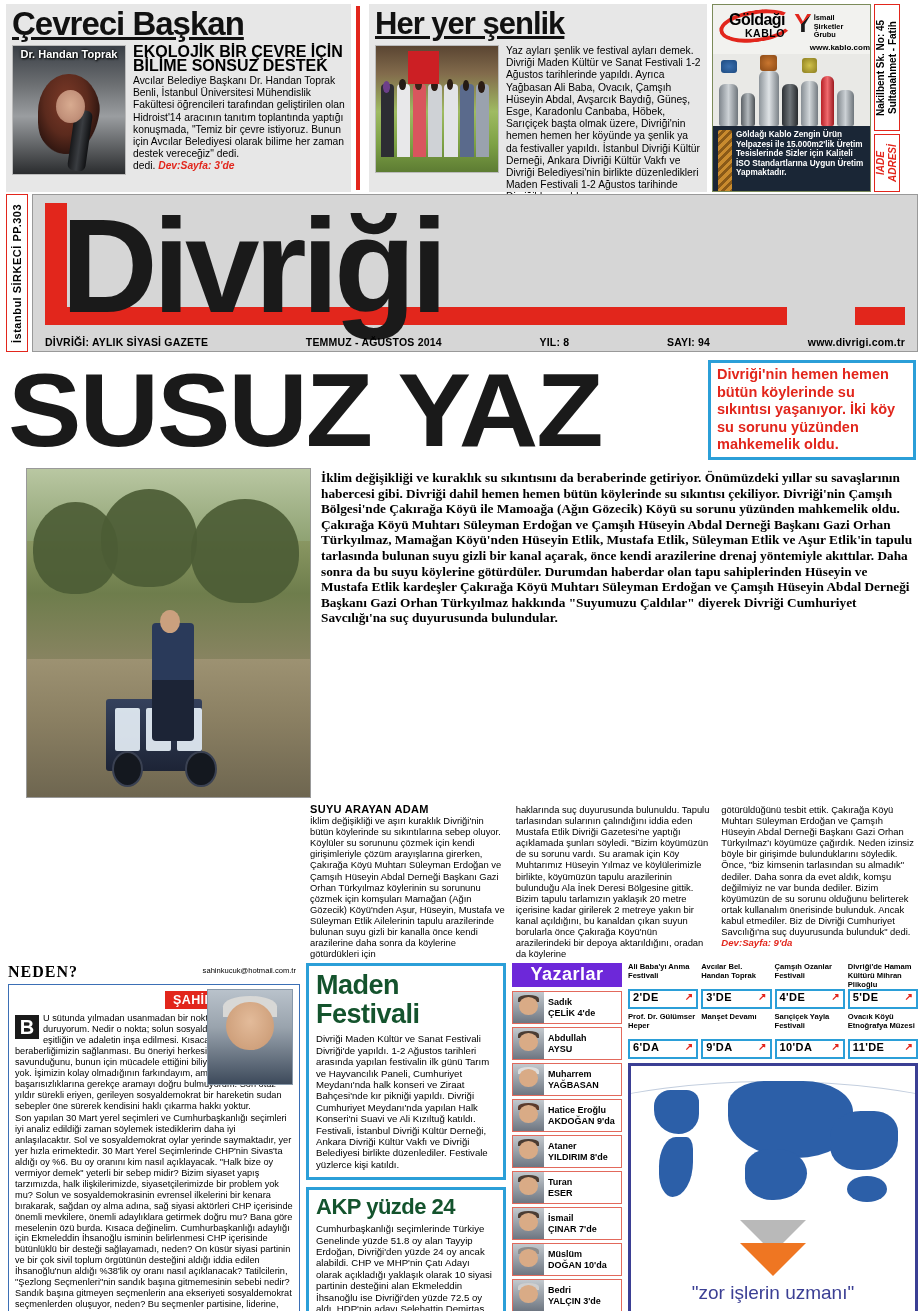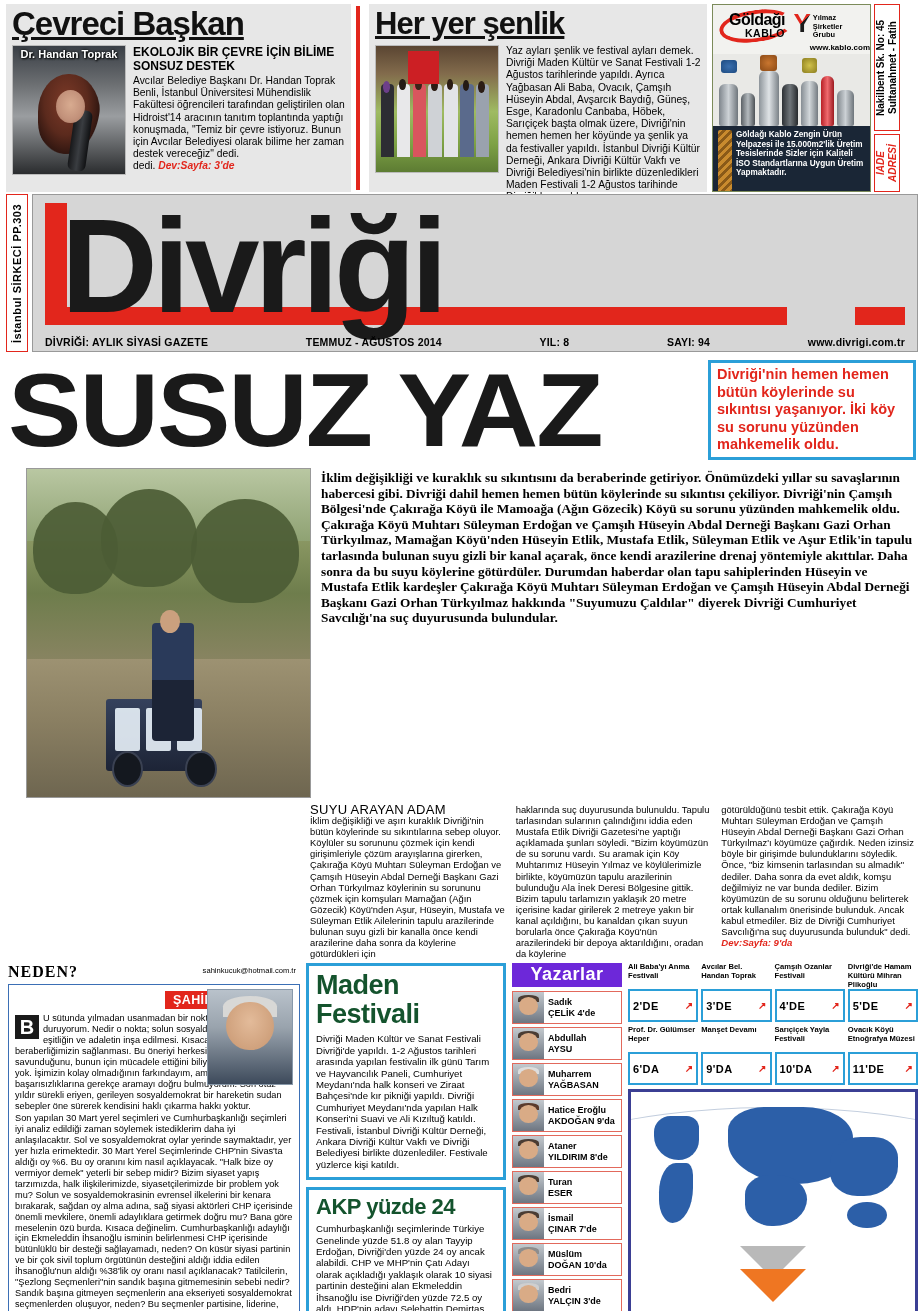--- a/index.html
+++ b/index.html
@@ -27,21 +27,21 @@
   .tp-head.mid { font-size: 31px; }
   .tp-body { display:flex; gap:7px; margin-top: 3px; }
   .tp-photo { width:114px; height:130px; position:relative; overflow:hidden; border:1px solid #bbb; flex:none;}
   .tp-photo.wide { width:124px; height:128px; }
   .tp-cap {
     position:absolute; top:2px; left:0; right:0;
     color:#fff; font-weight:bold; font-size:11px; text-align:center;
     text-shadow: 0 0 3px #000, 1px 1px 2px #000;
     z-index:3;
   }
-  .tp-kicker { font-weight: bold; font-size: 12px; line-height: 14px; margin-bottom:2px; }
+  .tp-kicker { font-weight: bold; font-size: 16px; line-height: 14px; margin-bottom:2px; }
   .tp-text { font-size: 10.3px; line-height: 12.2px; text-align: left; }
   .devref { color:#e2261c; font-style: italic; font-weight: bold; }
 
   
   .ph-speaker { background: linear-gradient(180deg,#3a3f46 0%, #6c6f72 30%, #9a9da0 55%, #2a2c2e 100%); }
   .ph-speaker::before{
     content:""; position:absolute; left:22%; top:22%; width:56%; height:62%;
     background: radial-gradient(ellipse at 45% 35%, #7d3a28 0%, #5b2a1d 45%, #321711 70%, transparent 72%);
     border-radius:48% 48% 40% 40%;
   }
@@ -147,21 +147,21 @@
   .lp-cart { position:absolute; left:28%; bottom:8%; width:34%; height:22%;
     background: linear-gradient(180deg,#35415c,#1d2436); border-radius:3px;}
   .lp-jug { position:absolute; bottom:14%; width:9%; height:13%; background:#e9f2fa; border-radius:2px; opacity:.9;}
   .lp-wheel{ position:absolute; bottom:3%; width:11%; height:11%; border-radius:50%; background:#14181f; border:2px solid #3a4152;}
 
   .lead-text { flex:1; font-size:13.3px; line-height:15.6px; text-align:left; padding-top:2px;
     font-family:"Liberation Serif", serif; font-weight:600;}
 
   .sub3 { display:flex; gap:11px; padding: 6px 8px 0 310px; }
   .sub3 .col { flex:1; font-size:9.4px; line-height:11.1px; text-align:left; }
-  .sub3 .colhead { font-size:13px; font-weight:normal; letter-spacing:.3px; }
+  .sub3 .colhead { font-size:11px; font-weight:bold; letter-spacing:.3px; }
 
   
   .bottom { display:flex; padding: 4px 6px 4px 8px; gap:6px; height:465px; }
 
   
   .c1 { width: 292px; position:relative; }
   .neden-title { font-size:16px; font-weight:bold; letter-spacing:1px; font-family:"Liberation Serif",serif;}
   .neden-mail { position:absolute; right:4px; top:3px; font-size:7.6px; }
   .c1-box { border:1px solid #3b6fb5; margin-top:3px; height:424px; padding:5px 6px; position:relative; overflow:hidden;}
   .auth-tag { background:#e2261c; color:#fff; font-weight:bold; font-size:12.5px; padding:2px 8px; display:inline-block; letter-spacing:.4px;}
@@ -190,21 +190,21 @@
   .yz-pic .f { position:absolute; left:20%; top:16%; width:60%; height:56%; border-radius:50%; background:#d9ab86;}
   .yz-pic .h { position:absolute; left:16%; top:8%; width:68%; height:24%; border-radius:50% 50% 0 0; background:#4a3c33;}
   .yz-name { font-size:9px; line-height:10.4px; font-weight:600; }
 
   
   .c4 { flex:1; }
   .ref-grid { display:flex; gap:3px; margin-bottom:4px;}
   .ref-cell { flex:1; }
   .ref-cap { font-size:7.6px; line-height:8.6px; font-weight:600; height:26px;}
   .ref-box { border:2px solid #2b9fd8; border-top:0; border-bottom:0; position:relative;
-    padding:2px 3px; display:flex; align-items:center; justify-content:space-between; height:33px;}
+    padding:2px 3px; display:flex; align-items:flex-start; justify-content:space-between; height:20px;}
   .ref-box::before,.ref-box::after{content:"";position:absolute;left:-2px;right:-2px;height:2px;background:#2b9fd8;}
   .ref-box::before{top:0}.ref-box::after{bottom:0}
   .ref-num { font-size:11px; font-weight:bold; letter-spacing:.4px; position:relative;}
   .ref-arrow { color:#e2261c; font-size:10px; font-weight:bold; position:relative;}
 
   .bukre-ad { border:3px solid #3b3f94; height:318px; position:relative; background:#fff; overflow:hidden;}
   .globe { height:148px; background:#fff; position:relative; overflow:hidden; border-bottom:0;}
   .globe .sea { position:absolute; inset:0; background:#fff;}
   .globe .land { position:absolute; background:#2c5fa8; }
   .globe .arc { position:absolute; border:1px solid #c3cede; border-radius:50%; }
@@ -270,21 +270,21 @@
     <div class="tp-right">
       <div class="gold-ad">
         <div class="gold-logo-row">
           <div class="gold-logo">
             <div class="gold-swoosh"></div>
             <div class="gold-name">Göldağı</div>
             <div class="gold-sub">KABLO</div>
           </div>
           <div class="ylm">
             <div class="ylm-y">Y</div>
-            <div class="ylm-t">Yılmaz Şirketler Grubu</div>
+            <div class="ylm-t">İsmail Şirketler Grubu</div>
           </div>
         </div>
         <div class="gold-url">www.kablo.com</div>
         <div class="cables">
           <div class="cable" style="left:4%;width:12%;height:58%;background:linear-gradient(90deg,#7e858c,#cdd2d6,#6f767c)"></div>
           <div class="cable" style="left:18%;width:9%;height:46%;background:linear-gradient(90deg,#5b6166,#b4babe,#4d5256)"></div>
           <div class="cable" style="left:29%;width:13%;height:76%;background:linear-gradient(90deg,#8d949a,#dfe3e6,#7a8187)"></div>
           <div class="cable" style="left:44%;width:10%;height:58%;background:linear-gradient(90deg,#2c3034,#70767a,#26292c)"></div>
           <div class="cable" style="left:56%;width:11%;height:62%;background:linear-gradient(90deg,#868d93,#d2d7da,#747b81)"></div>
           <div class="cable" style="left:69%;width:8%;height:70%;background:linear-gradient(90deg,#b82026,#ef6a6e,#9c1a20)"></div>

